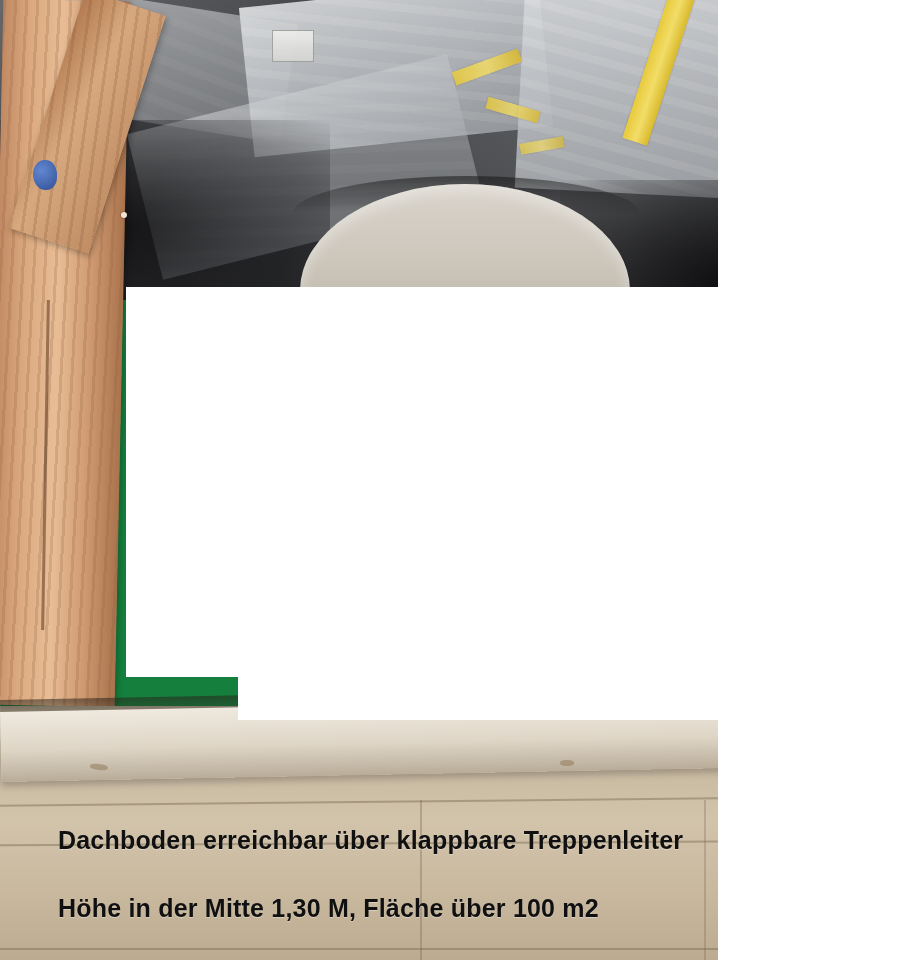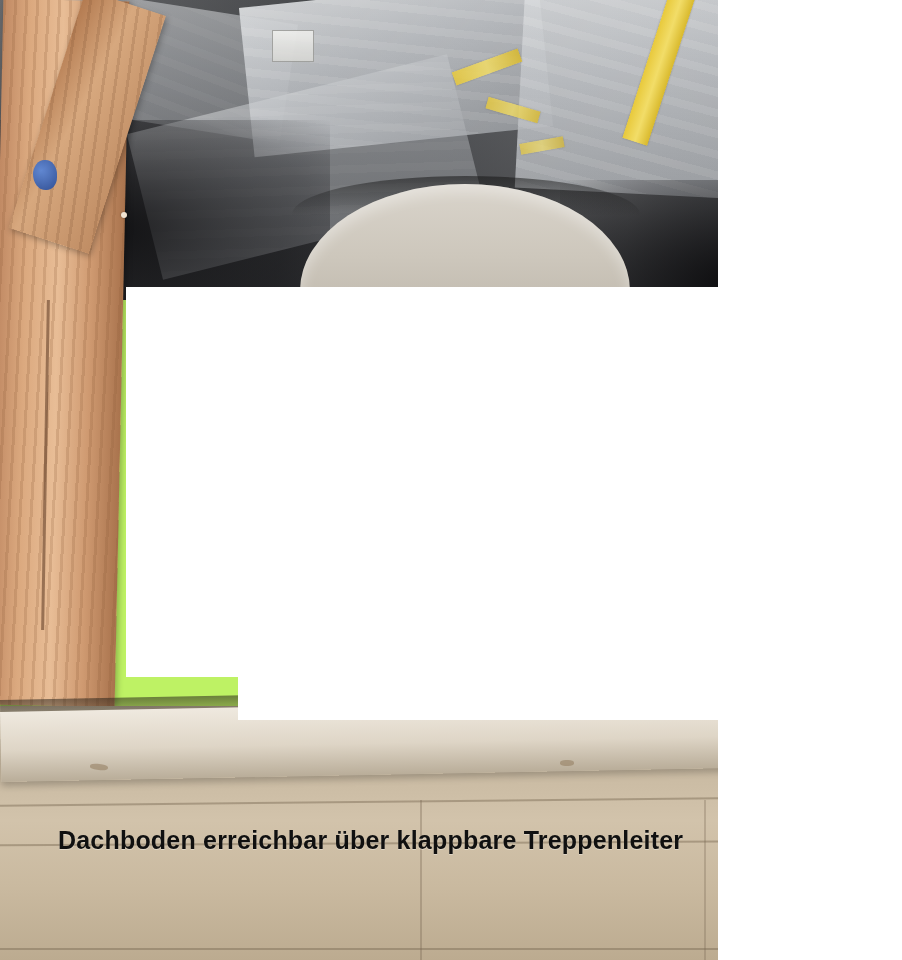--- a/index.html
+++ b/index.html
@@ -8,21 +8,21 @@
     background: #ffffff;
   }
   body {
     font-family: "Liberation Sans", sans-serif;
   }
   .photo {
     position: relative;
     width: 718px;
     height: 960px;
     overflow: hidden;
-    background: #bef264;
+    background: #15803d;
   }
 
   
   .attic-ceiling {
     position: absolute;
     left: 0; top: 0;
     width: 902px; height: 300px;
     background:
       linear-gradient(180deg, rgba(40,40,42,0.35) 0%, rgba(30,30,32,0.55) 70%, rgba(20,20,22,0.7) 100%),
       linear-gradient(100deg, #8d8f92 0%, #6f7174 18%, #55585b 34%, #7d8084 52%, #9a9c9e 70%, #75787b 86%, #5d6063 100%);
@@ -248,14 +248,15 @@
   <div class="floor-seam seam-v1"></div>
   <div class="floor-seam seam-v2"></div>
   <div class="debris deb-1"></div>
   <div class="debris deb-2"></div>
   <div class="debris deb-3"></div>
 
   <div class="redaction redact-main"></div>
   <div class="redaction redact-lower"></div>
 
   <div class="caption caption-1">Dachboden erreichbar über klappbare Treppenleiter</div>
+  <div class="caption caption-2">Höhe in der Mitte 1,30 M,  Fläche über 100 m2</div>
 
 </div>
 
 </body></html>

